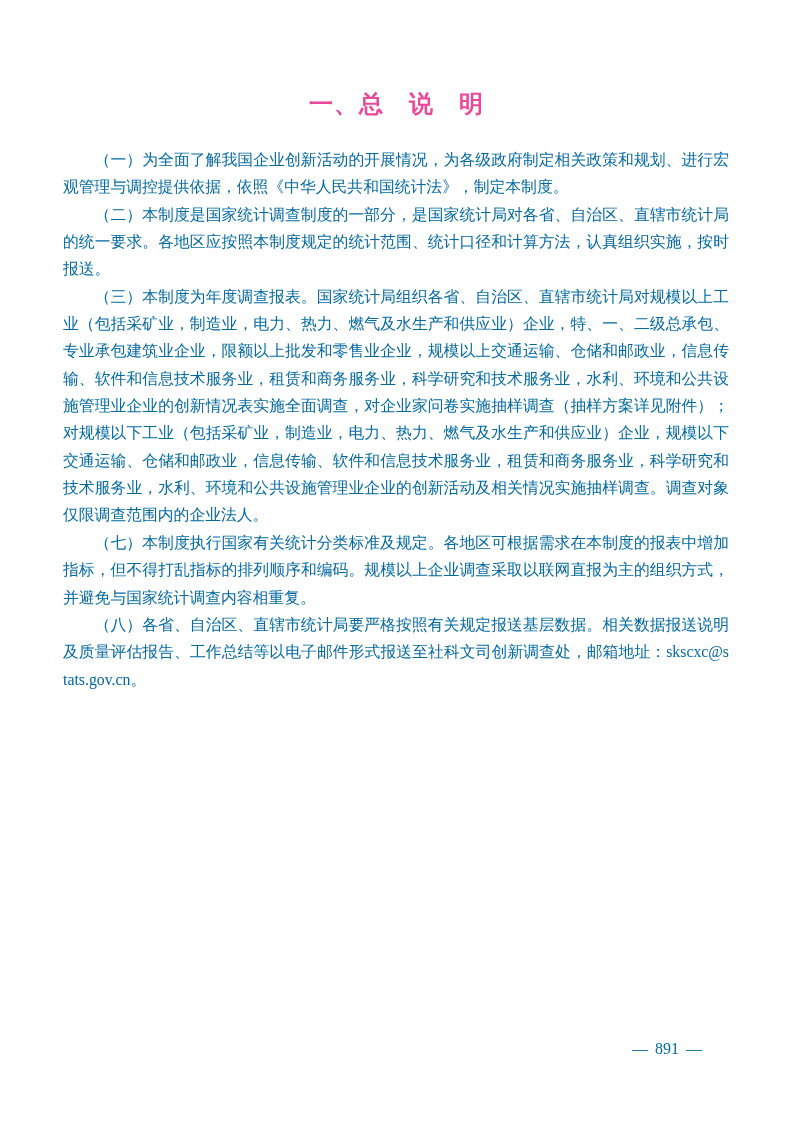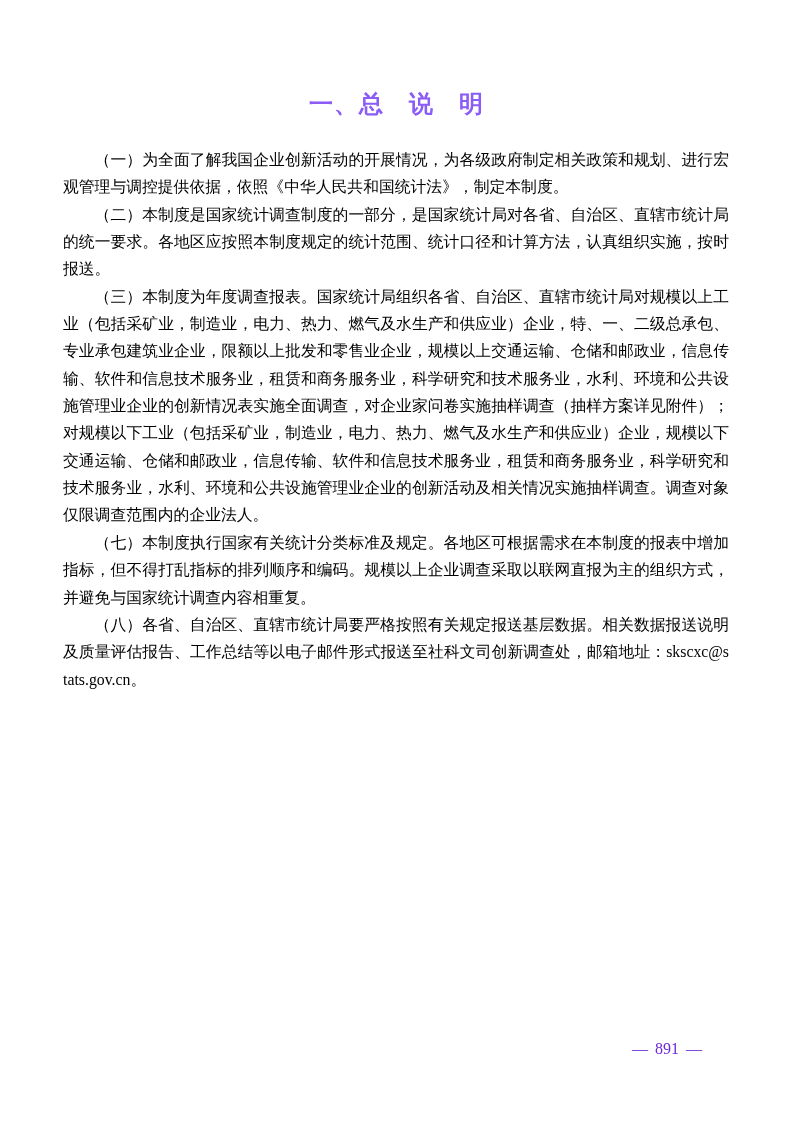--- a/index.html
+++ b/index.html
@@ -21,49 +21,49 @@
     position: absolute;
     top: 88px;
     left: 0;
     width: 100%;
     margin: 0;
     text-align: center;
     font-family: "Liberation Sans", "DejaVu Sans", sans-serif;
     font-weight: bold;
     font-size: 24px;
     letter-spacing: 1px;
-    color: #8b5cf6;
+    color: #ec4899;
     white-space: pre;
   }
   .doc-body {
     position: absolute;
     top: 146px;
     left: 63px;
     width: 666px;
     font-size: 15.8px;
     line-height: 27.35px;
     text-align: justify;
     text-justify: inter-ideograph;
-    color: #000000;
+    color: #0369a1;
   }
   .doc-body p {
     margin: 0;
     padding: 0;
     text-indent: 2em;
     word-break: break-all;
   }
   .page-footer {
     position: absolute;
     top: 1040px;
     left: 622px;
     width: 90px;
     text-align: center;
     font-family: "Liberation Serif", "DejaVu Serif", serif;
     font-size: 16px;
-    color: #6d28d9;
+    color: #0369a1;
     white-space: nowrap;
   }
   .page-footer .dash {
     display: inline-block;
     margin: 0 7px;
   }
 </style>
 </head>
 <body>
 

